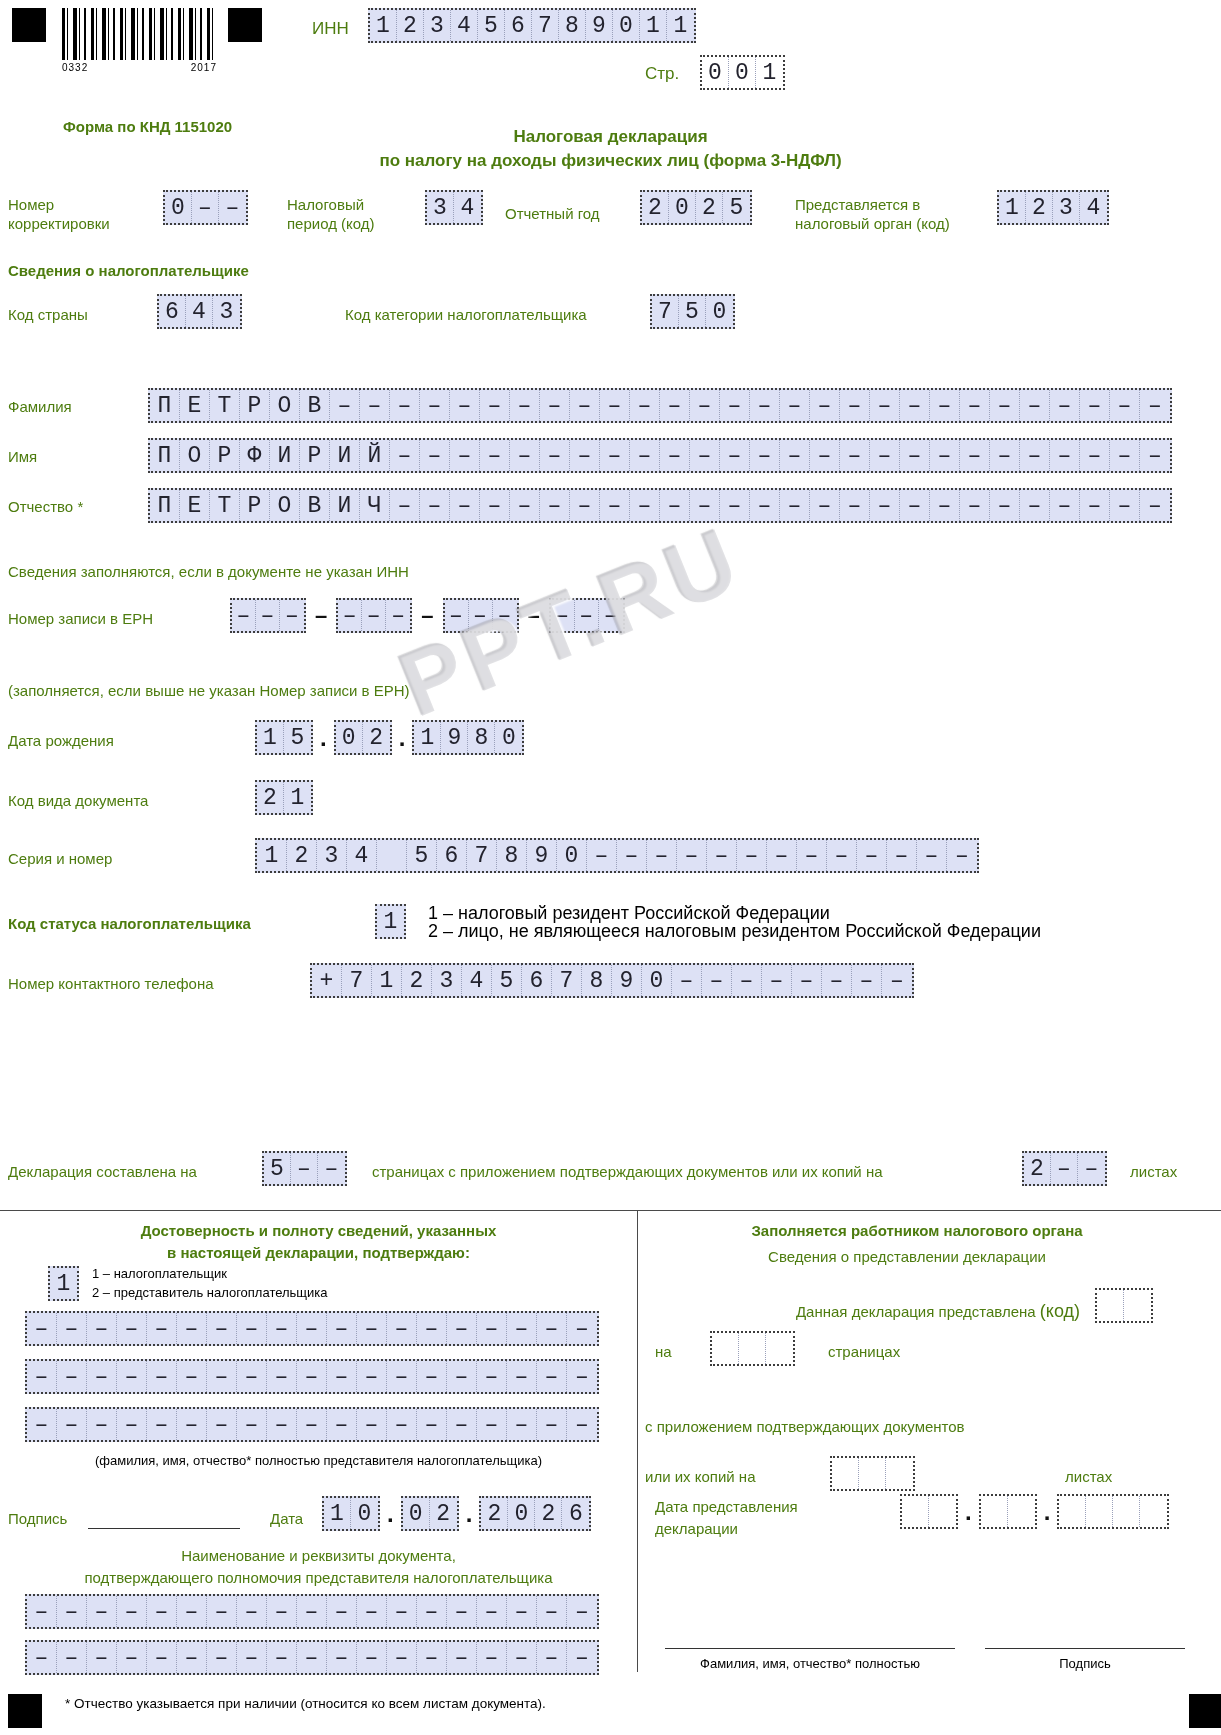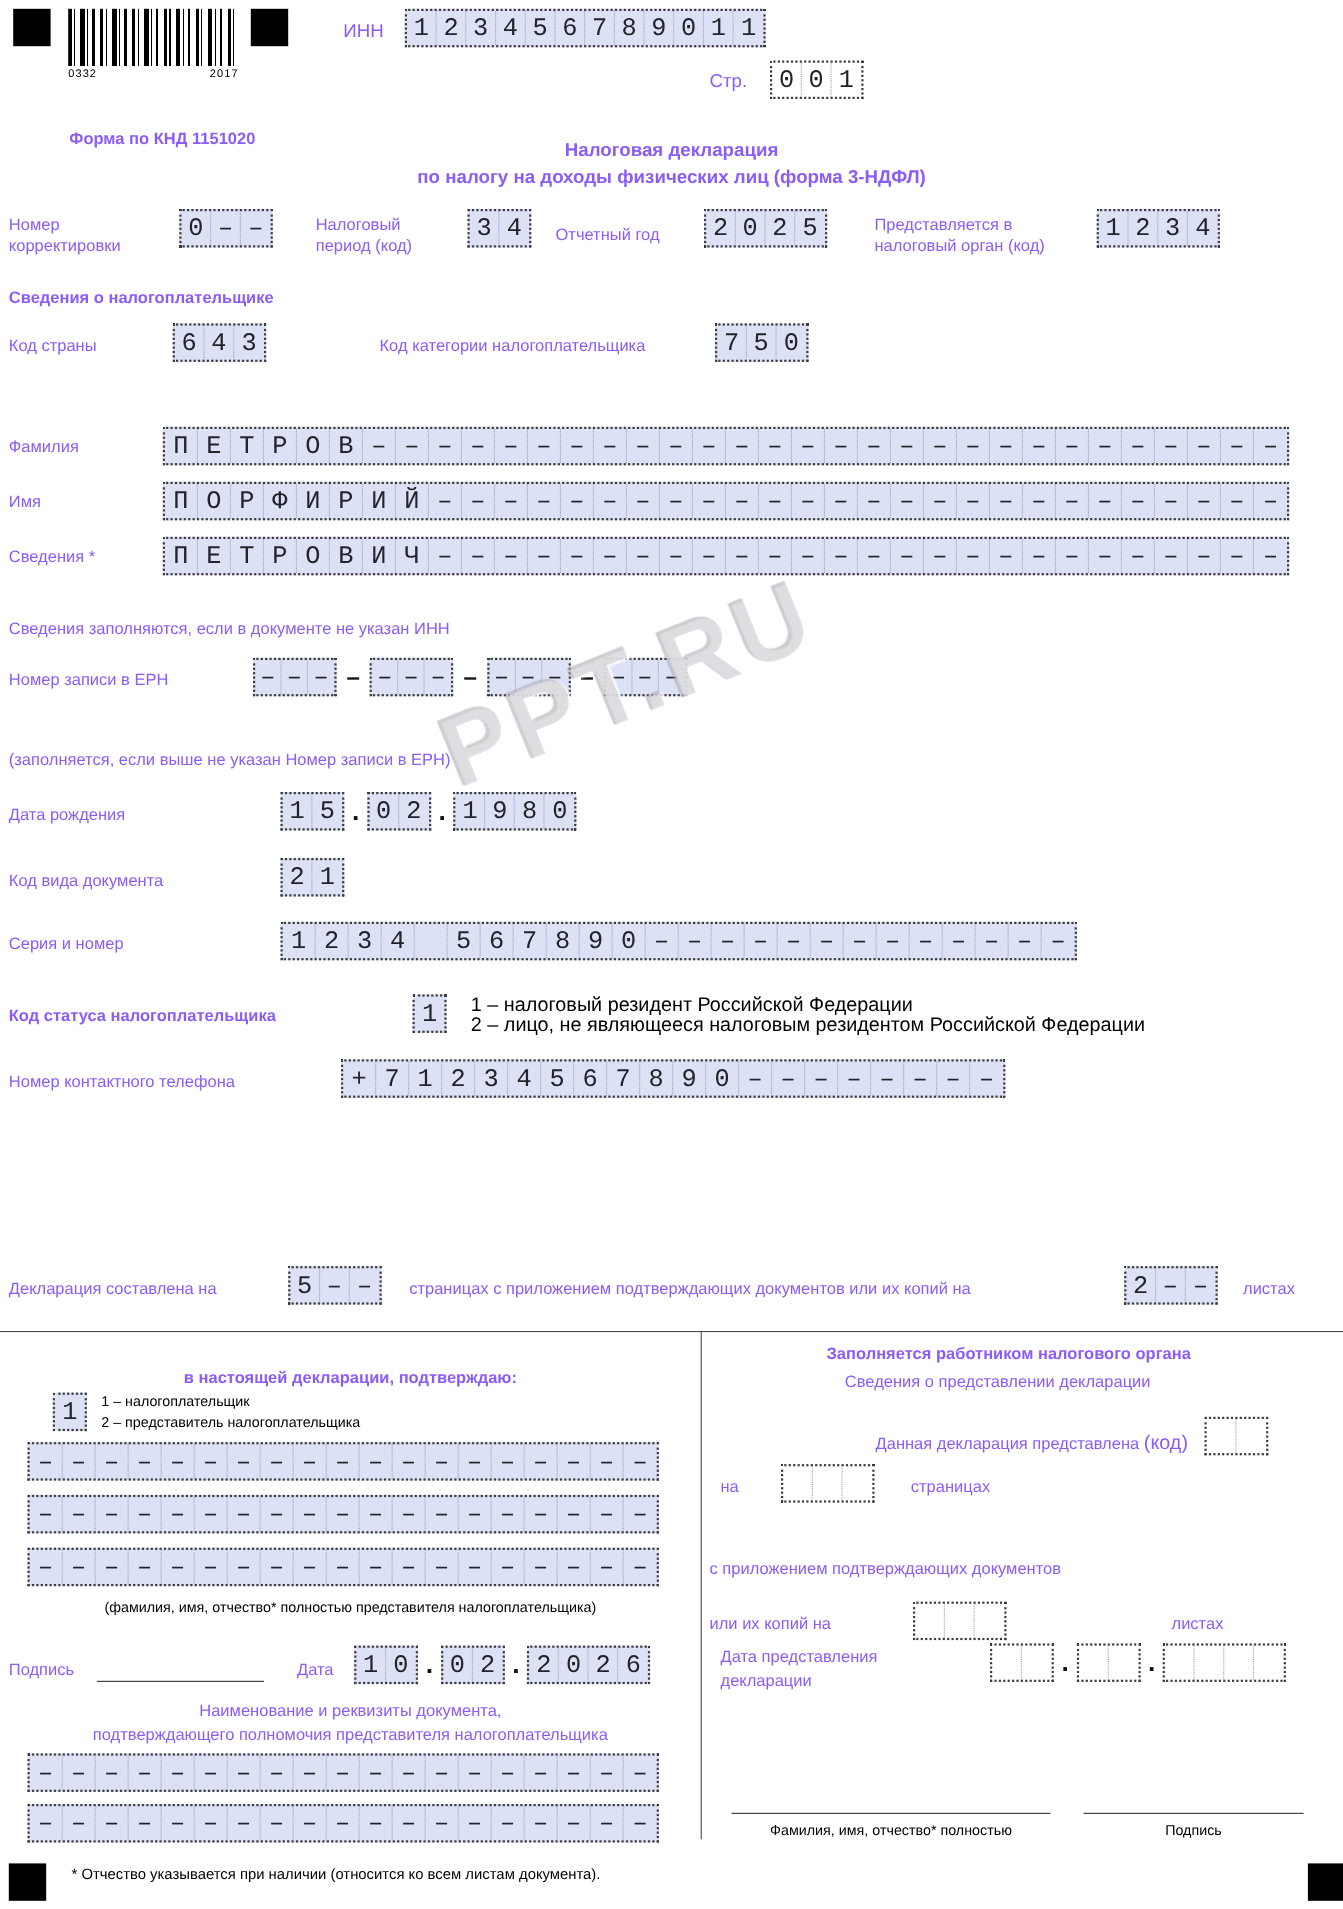--- a/index.html
+++ b/index.html
@@ -1,19 +1,19 @@
 <!DOCTYPE html>
 <html><head>
 <meta charset="utf-8">
 <style>
   html,body{margin:0;padding:0;background:#fff;}
   #page{position:relative;width:1221px;height:1735px;background:#fff;overflow:hidden;
         font-family:"Liberation Sans",sans-serif;color:#000;}
   .abs{position:absolute;}
-  .lbl{font-size:15px;line-height:1.25;color:#8b5cf6;}
+  .lbl{font-size:15px;line-height:1.25;color:#4d7c0f;}
   .bold{font-weight:bold;}
   .small{font-size:18px;}
   .center{text-align:center;}
   .sq{position:absolute;width:34px;height:34px;background:#000;}
   
   .barcode{position:absolute;left:62px;top:8px;width:155px;height:52px;
     background:repeating-linear-gradient(90deg,#000 0 3px,#fff 3px 5px,#000 5px 6px,#fff 6px 11px,
       #000 11px 15px,#fff 15px 17px,#000 17px 18px,#fff 18px 22px,#000 22px 24px,#fff 24px 29px);}
   .bcnum{position:absolute;top:62px;left:62px;width:155px;display:flex;justify-content:space-between;
     font-size:10px;letter-spacing:1px;}
@@ -184,21 +184,21 @@
       <span class="cell">–</span>
       <span class="cell">–</span>
       <span class="cell">–</span>
       <span class="cell">–</span>
       <span class="cell">–</span>
       <span class="cell">–</span>
       <span class="cell">–</span>
       <span class="cell">–</span>
       <span class="cell">–</span>
     </div>
-  <div class="abs lbl" style="left:8px;top:498px;">Сведения *</div>
+  <div class="abs lbl" style="left:8px;top:498px;">Отчество *</div>
   <div class="abs cells c30" style="left:148px;top:488px;">
       <span class="cell">П</span>
       <span class="cell">Е</span>
       <span class="cell">Т</span>
       <span class="cell">Р</span>
       <span class="cell">О</span>
       <span class="cell">В</span>
       <span class="cell">И</span>
       <span class="cell">Ч</span>
       <span class="cell">–</span>
@@ -357,20 +357,21 @@
   <div class="abs cells" style="left:1022px;top:1151px;">
       <span class="cell">2</span>
       <span class="cell">–</span>
       <span class="cell">–</span>
     </div>
   <div class="abs lbl" style="left:1130px;top:1163px;">листах</div>
 
   <div class="hline"></div>
   <div class="vline"></div>
 
+  <div class="abs lbl bold center" style="left:0;top:1222px;width:637px;">Достоверность и полноту сведений, указанных</div>
   <div class="abs lbl bold center" style="left:0;top:1244px;width:637px;">в настоящей декларации, подтверждаю:</div>
   <div class="abs cells" style="left:48px;top:1266px;">
       <span class="cell">1</span>
     </div>
   <div class="abs small" style="left:92px;top:1266px;font-size:13px;">1 – налогоплательщик</div>
   <div class="abs small" style="left:92px;top:1285px;font-size:13px;">2 – представитель налогоплательщика</div>
   <div class="abs cells c30" style="left:25px;top:1311px;">
       <span class="cell">–</span>
       <span class="cell">–</span>
       <span class="cell">–</span>

